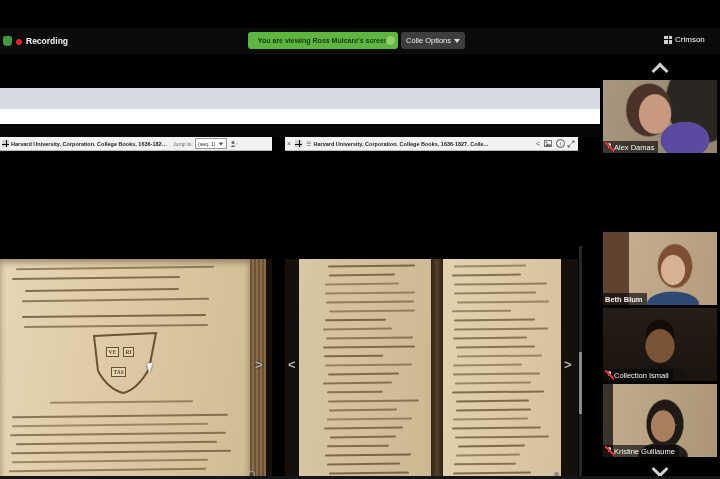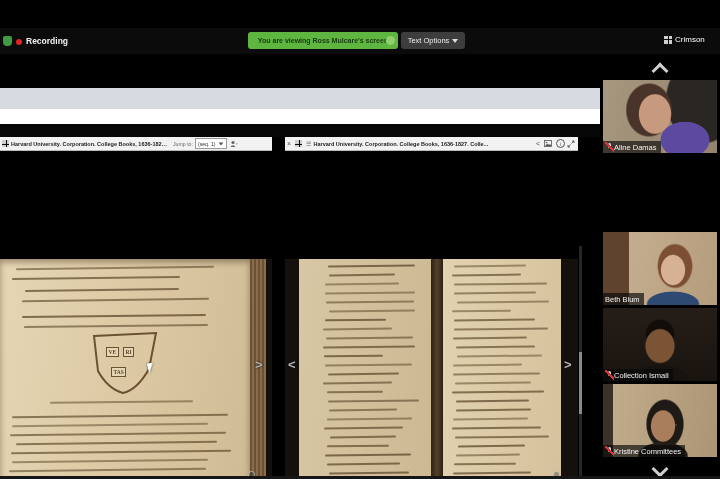--- a/index.html
+++ b/index.html
@@ -121,21 +121,21 @@
     radial-gradient(22px 27px at 57px 40px,#c9a78c 0 58%,transparent 63%),
     radial-gradient(26px 9px at 57px 55px,#6b4f3a 0 60%,transparent 64%),
     radial-gradient(27px 30px at 57px 34px,#2a2420 0 38%,transparent 42%),
     linear-gradient(90deg,#57504a 0 22px,#cdc7bf 22px),
     linear-gradient(#c8c2ba,#b9b3ab);}
   #tile-beth{top:178px;background:
     radial-gradient(42px 20px at 70px 72px,#2e4a72 0 60%,transparent 64%),
     radial-gradient(20px 25px at 70px 38px,#d6b193 0 58%,transparent 63%),
     radial-gradient(30px 38px at 72px 34px,#7c4f33 0 55%,transparent 60%),
     linear-gradient(90deg,#5f432f 0 26px,transparent 26px),
-    linear-gradient(100deg,#c9b294,#b49c7c);}
+    linear-gradient(100deg,#c9b294,#b49c7c); font-weight: bold;}
   #tile-abdel{top:254px;background:
     radial-gradient(46px 24px at 57px 72px,#15120f 0 60%,transparent 64%),
     radial-gradient(24px 28px at 57px 38px,#7b5335 0 58%,transparent 63%),
     radial-gradient(30px 30px at 57px 26px,#120d09 0 45%,transparent 50%),
     linear-gradient(#241d18,#1a1410);}
   #tile-kristine{top:330px;background:
     radial-gradient(40px 22px at 60px 72px,#241d18 0 60%,transparent 64%),
     radial-gradient(20px 26px at 60px 42px,#a97e5c 0 58%,transparent 63%),
     linear-gradient(#3b3a3a,#3b3a3a) 48px 40px/26px 2px no-repeat,
     radial-gradient(32px 42px at 62px 40px,#1f1a16 0 56%,transparent 60%),
@@ -152,21 +152,21 @@
 
   <div id="topbar" class="abs">
     <div id="rec-shield" class="abs"></div>
     <div id="rec-dot" class="abs"></div>
     <div id="rec-label" class="abs">Recording</div>
     <div id="share-banner" class="abs">
       <span>You are viewing Ross Mulcare's screen</span>
       <div id="banner-shield"></div>
     </div>
     <div id="view-options" class="abs">
-      <span>Text Options</span>
+      <span>Colle Options</span>
       <span class="tri-down"></span>
     </div>
     <div id="speaker-toggle" class="abs">
       <span class="grid-icon"></span>
       <span>Crimson</span>
     </div>
   </div>
 
   <div id="tabstrip" class="abs">
     <div id="tab0" class="tab">
@@ -488,38 +488,38 @@
     <div id="vscroll" class="abs"></div>
     <div id="vscroll-thumb" class="abs"></div>
   </div>
 
   <div id="videostrip" class="abs">
     <div class="vchev" style="left:52px;top:6px;"></div>
 
     <div class="vtile" id="tile-aline">
       <div class="vname">
         <span class="micoff"></span>
-        <span>Aline Damas</span>
+        <span>Alex Damas</span>
       </div>
     </div>
     <div class="vtile" id="tile-beth">
       <div class="vname">
         <span>Beth Blum</span>
       </div>
     </div>
     <div class="vtile" id="tile-abdel">
       <div class="vname">
         <span class="micoff"></span>
         <span>Collection Ismail</span>
       </div>
     </div>
     <div class="vtile" id="tile-kristine">
       <div class="vname">
         <span class="micoff"></span>
-        <span>Kristine Committees</span>
+        <span>Kristine Guillaume</span>
       </div>
     </div>
 
     <div class="vchev down" style="left:52px;top:408px;"></div>
   </div>
 
   <div id="bottombar" class="abs">
     
     
 

